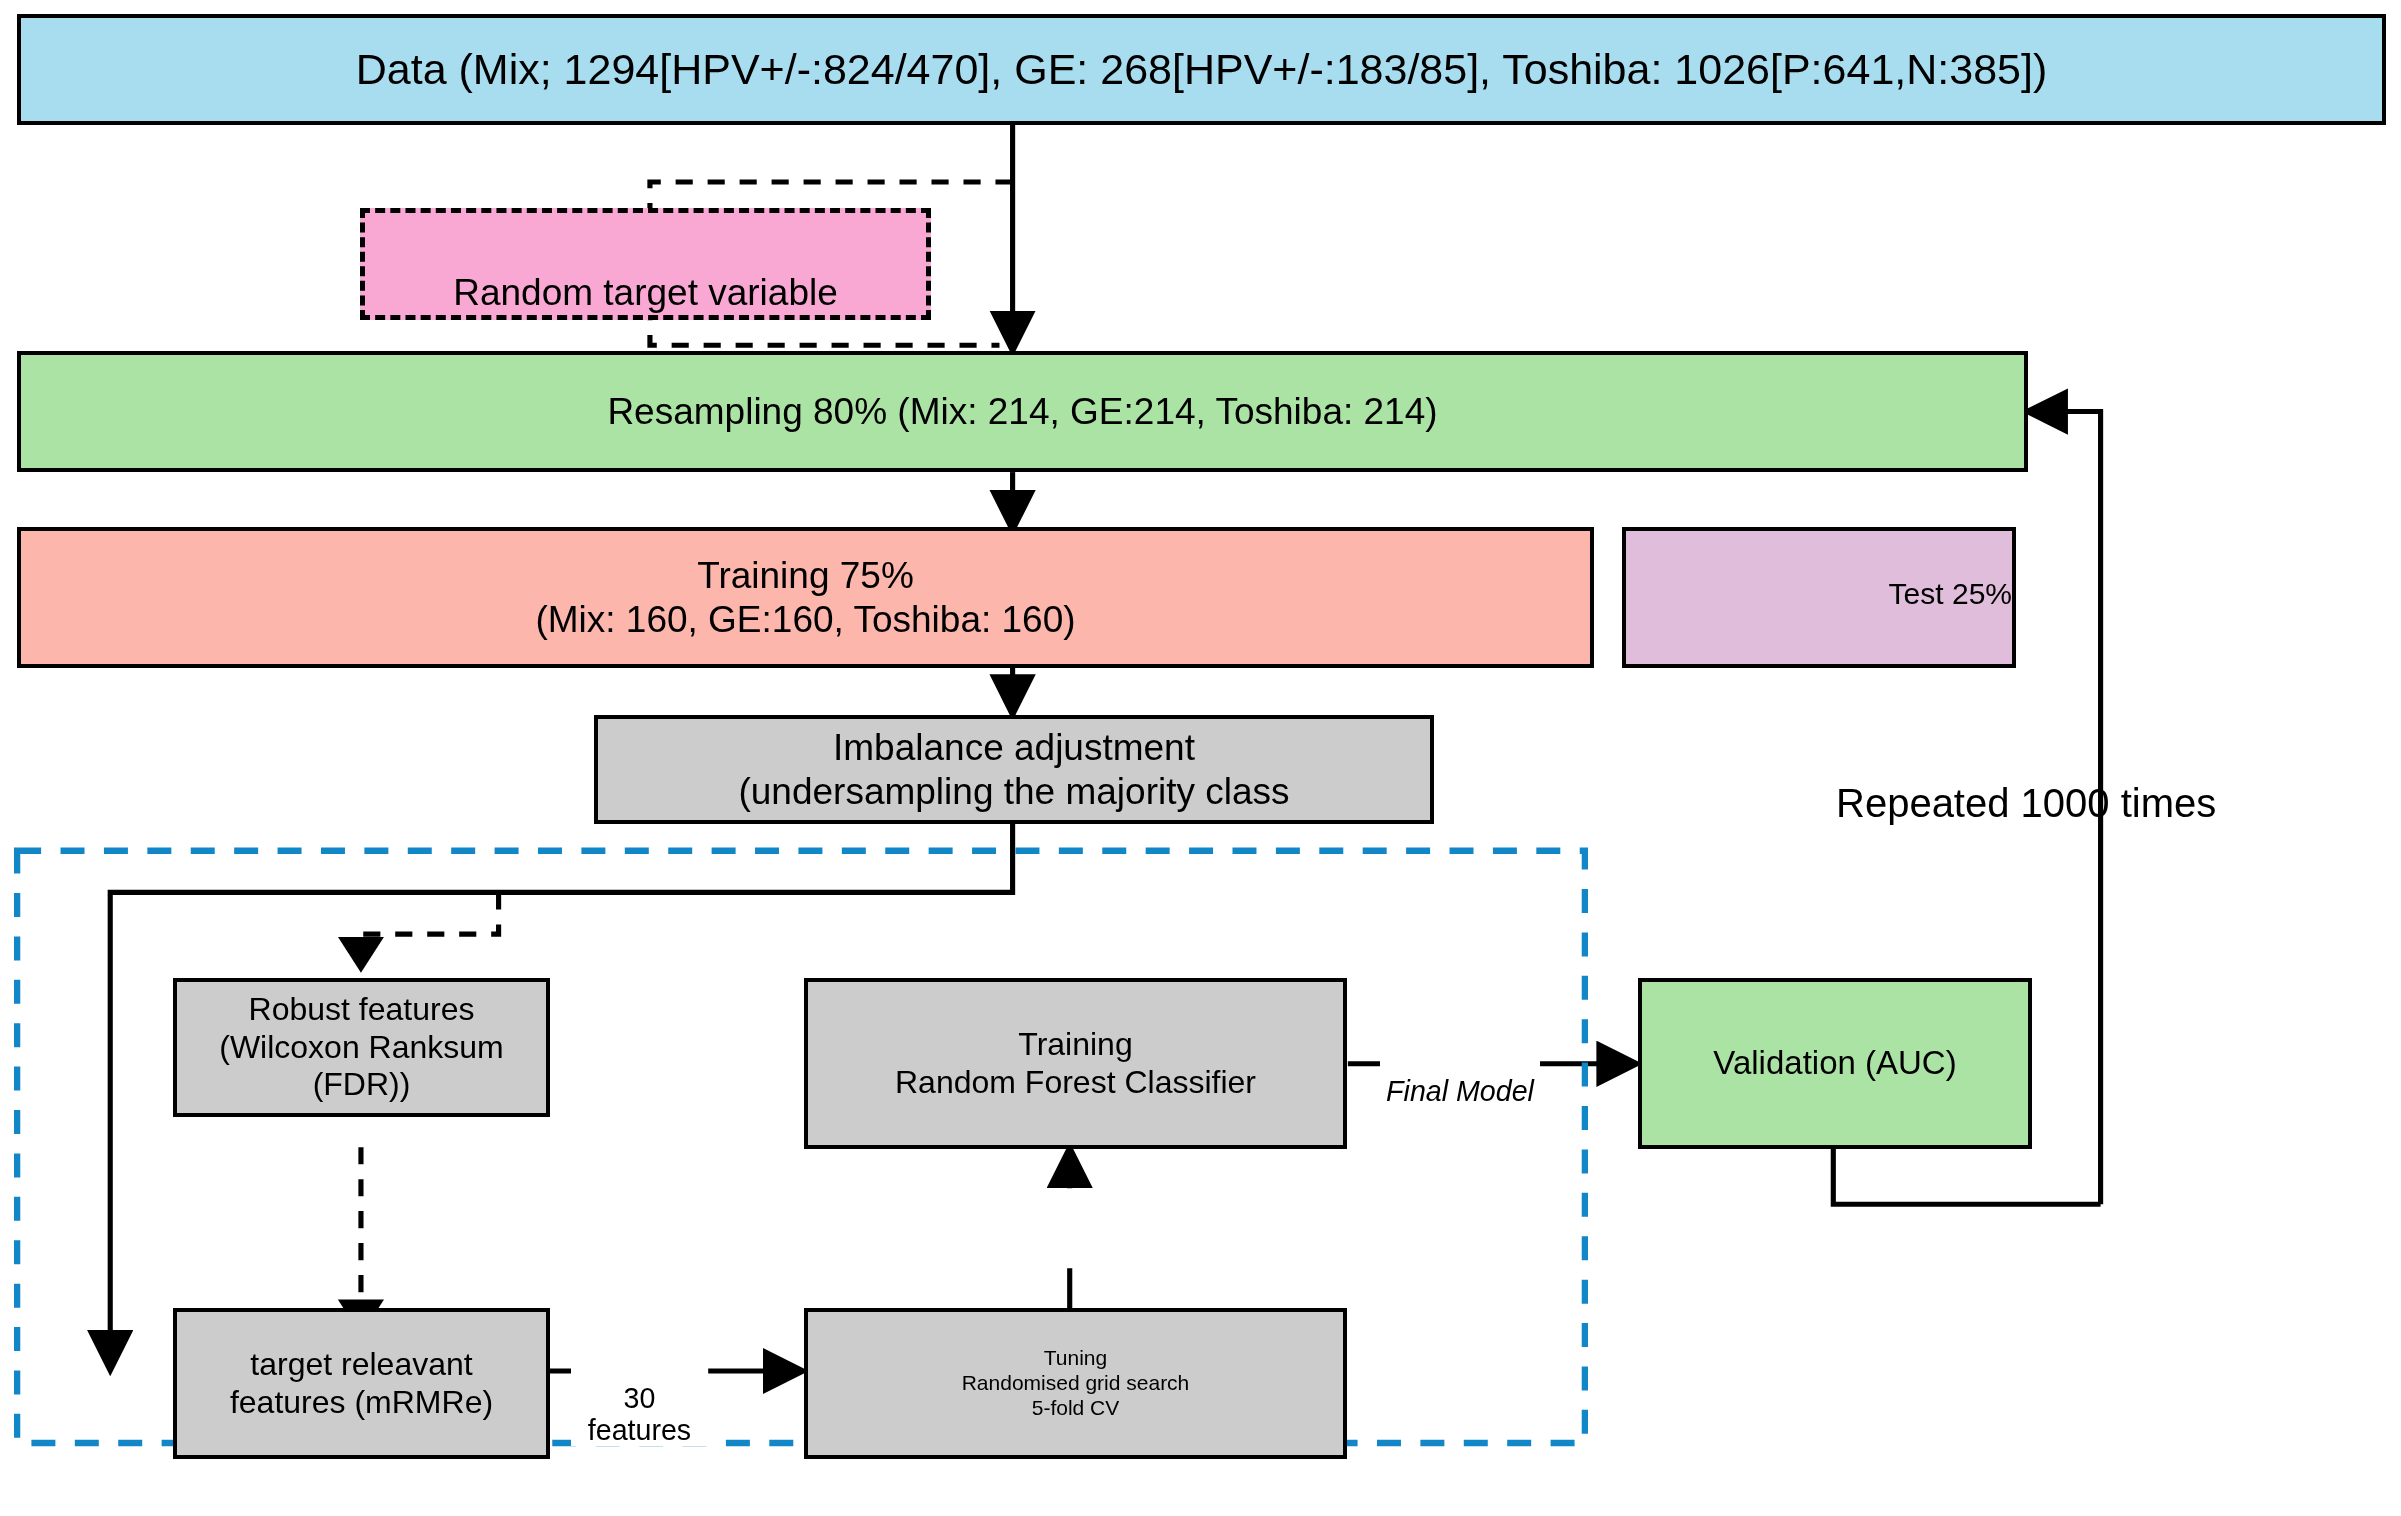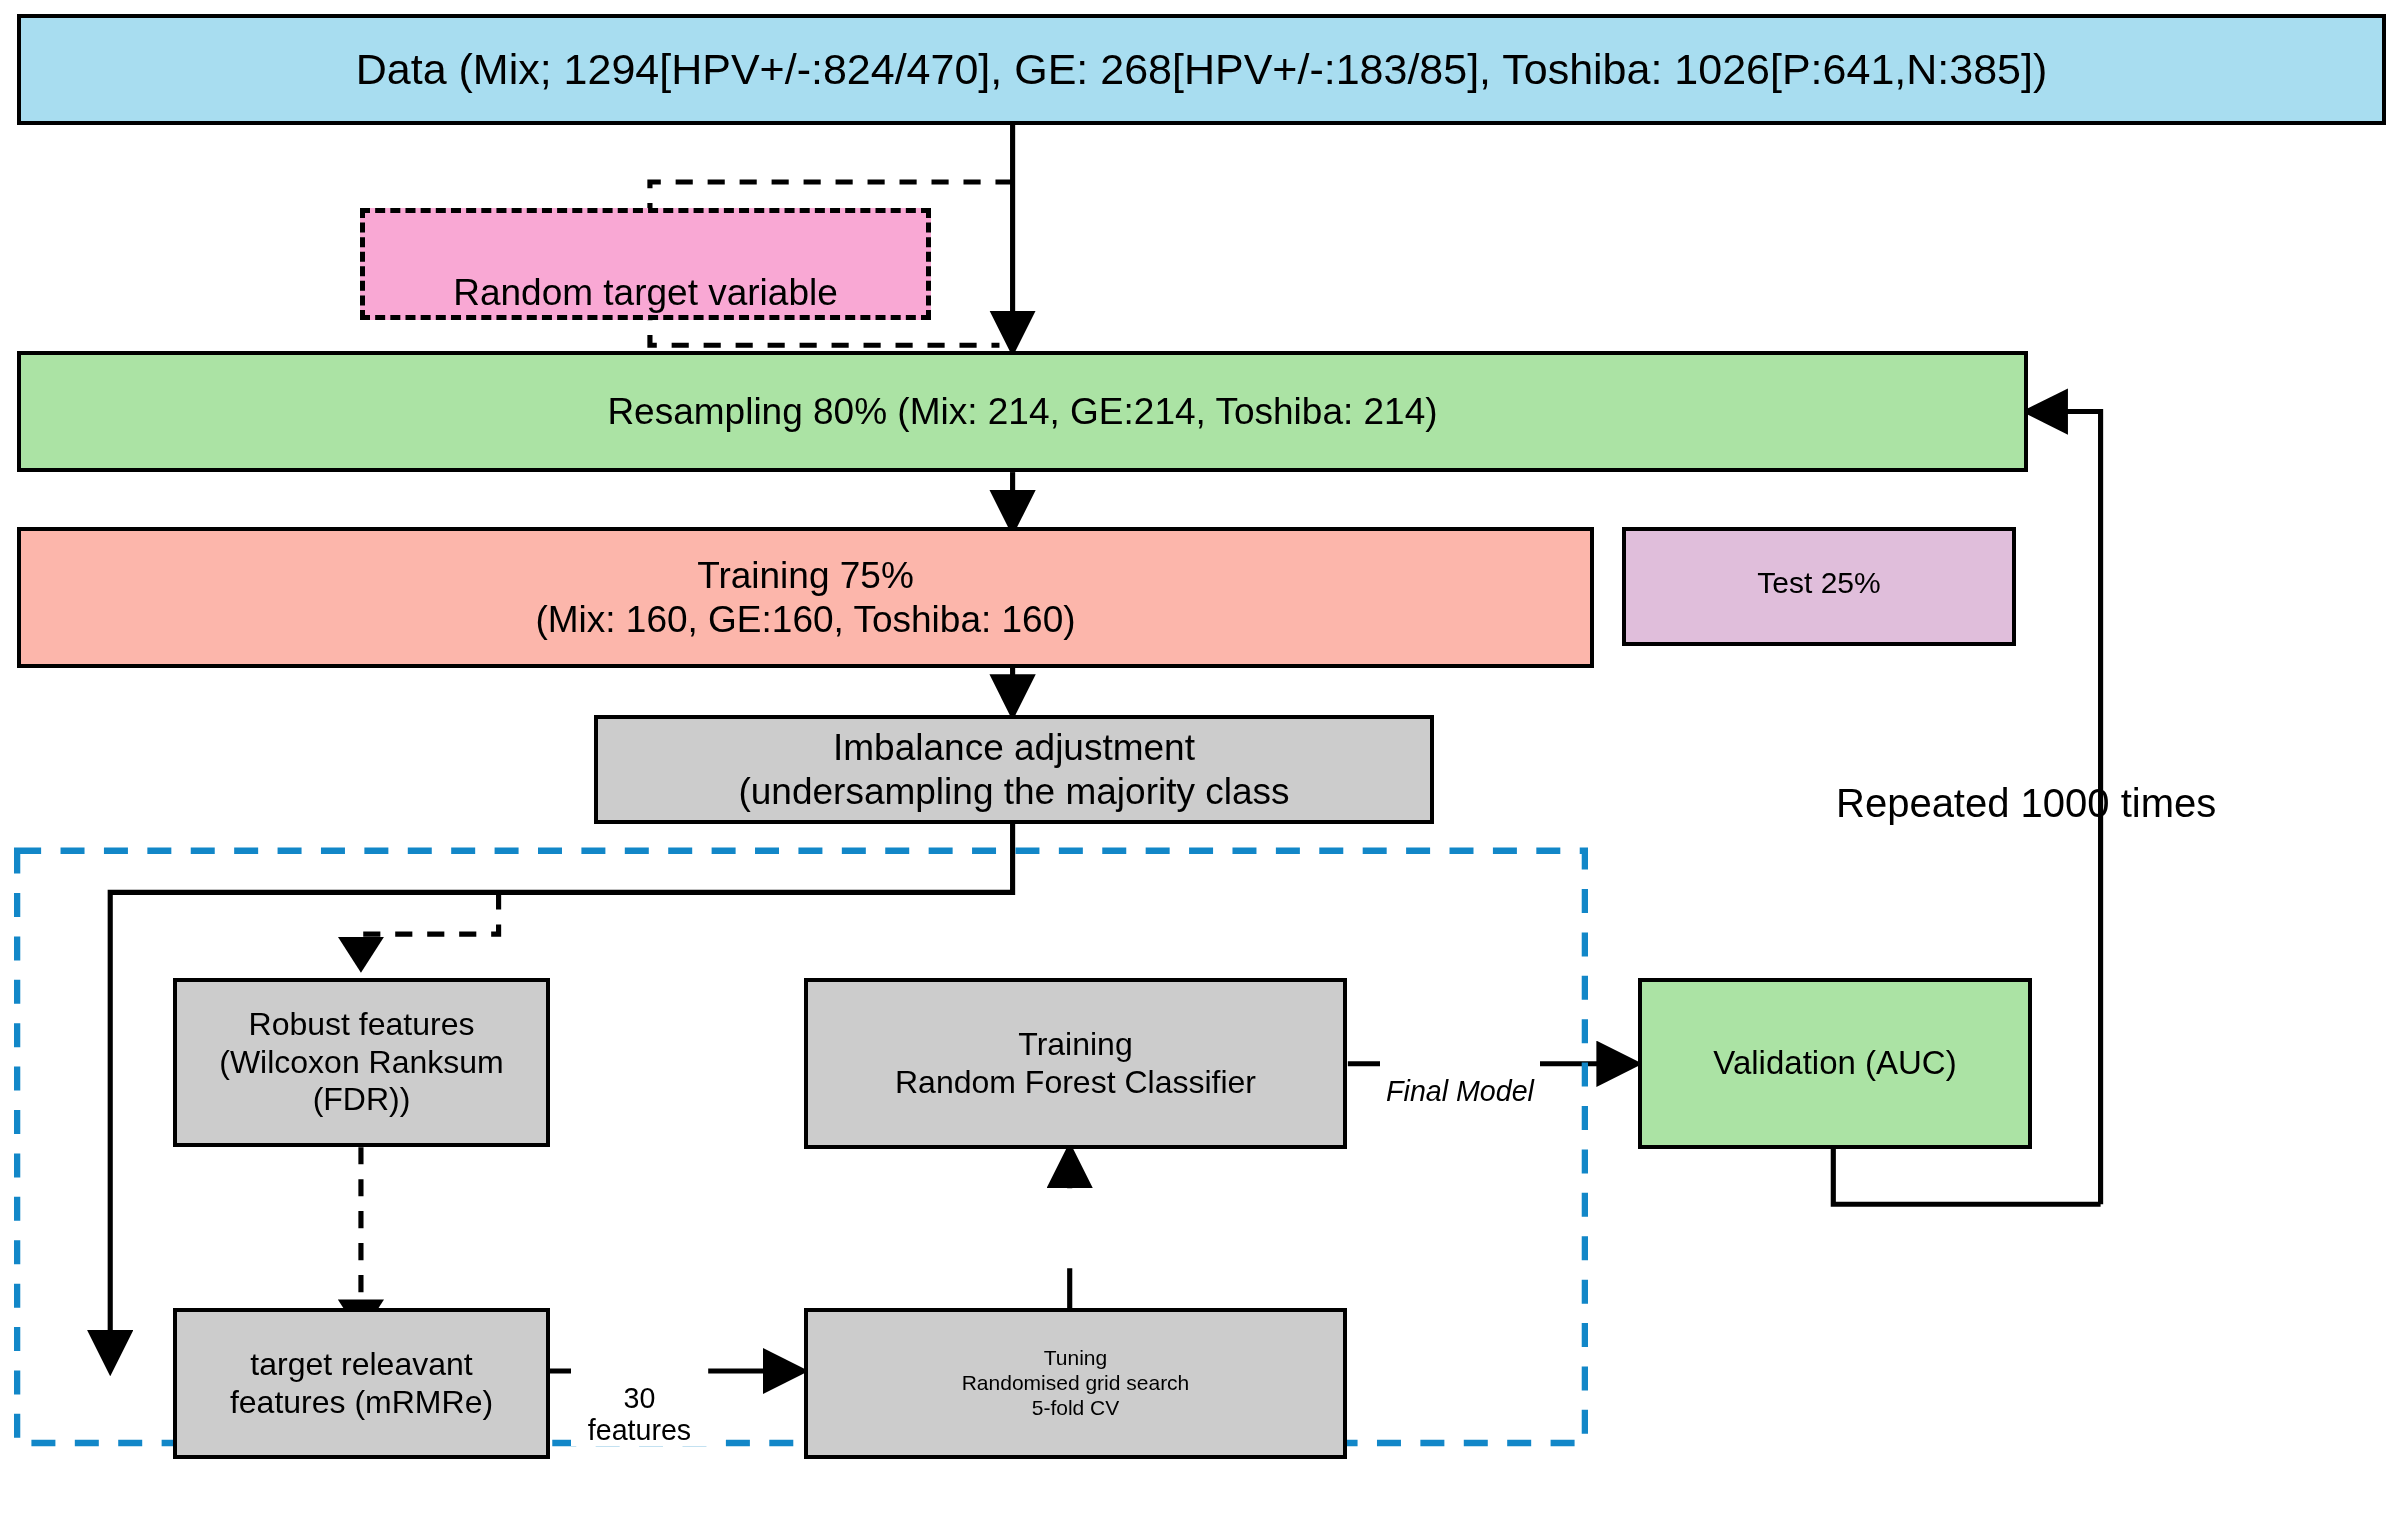--- a/index.html
+++ b/index.html
@@ -70,31 +70,31 @@
 
   <div class="node solid" style="left:17px;top:351px;width:2011px;height:121px;background:#abe3a4;font-size:37px;">
     <span>Resampling 80% (Mix: 214, GE:214, Toshiba: 214)</span>
   </div>
 
   <div class="node solid" style="left:17px;top:527px;width:1577px;height:141px;background:#fcb6ab;font-size:37px;">
     <span>Training 75%
 (Mix: 160, GE:160, Toshiba: 160)</span>
   </div>
 
-  <div class="node solid" style="left:1622px;top:527px;width:394px;height:119px;background:#e0bedb;
-              flex-direction:column;justify-content:center;">
+  <div class="node solid" style="left:1622px;top:527px;width:394px;height:141px;background:#e0bedb;
+              flex-direction:row;justify-content:flex-end;">
     <span style="font-size:30px;margin-bottom:6.9px;">Test 25%</span>
   </div>
 
   <div class="node solid" style="left:594px;top:715px;width:840px;height:109px;background:#cccccc;font-size:37px;">
     <span>Imbalance adjustment
 (undersampling the majority class</span>
   </div>
 
-  <div class="node solid" style="left:173px;top:978px;width:377px;height:169px;background:#cccccc;font-size:32px;">
+  <div class="node solid" style="left:173px;top:978px;width:377px;height:139px;background:#cccccc;font-size:32px;">
     <span>Robust features
 (Wilcoxon Ranksum
 (FDR))</span>
   </div>
 
   <div class="node solid" style="left:173px;top:1308px;width:377px;height:151px;background:#cccccc;font-size:32px;">
     <span>target releavant
 features (mRMRe)</span>
   </div>
 

